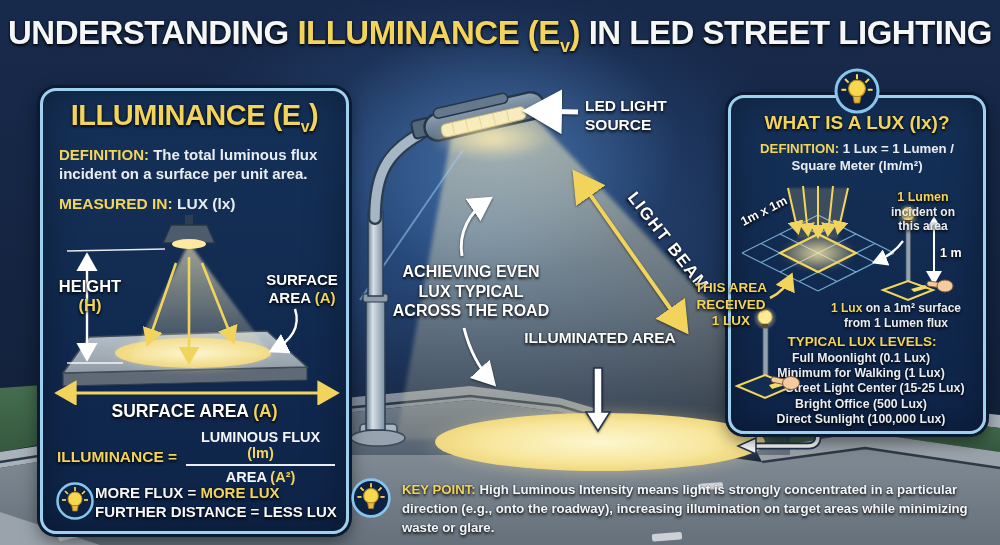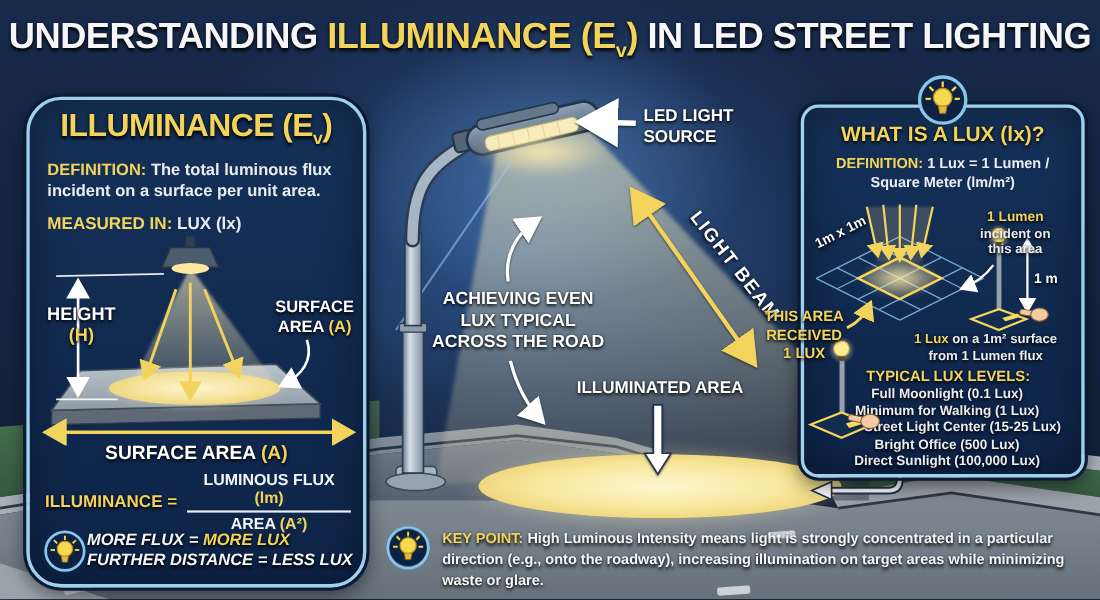--- a/index.html
+++ b/index.html
@@ -15,54 +15,54 @@
   .tshadow{text-shadow:0 2px 3px rgba(0,0,0,.85),0 0 2px rgba(0,0,0,.6);}
   .yellow{color:#F2D45C;}
   
   #title{left:0;top:14px;width:1000px;text-align:center;font-size:33px;font-weight:800;
          letter-spacing:-.5px;color:#F4F6F8;z-index:22;}
   #title .accent{color:#F2D45C;}
   #title sub{font-size:.55em;font-weight:800;}
   
   .panel{background:linear-gradient(#153158,#0e2449);border:3px solid #9FD0EE;border-radius:16px;
          box-shadow:0 0 0 3px #0c1b34,0 6px 18px rgba(0,0,0,.55),inset 0 0 40px rgba(0,0,0,.35);z-index:30;}
-  #left-panel{left:24px;top:88px;width:303px;height:440px;border-radius:32px;}
+  #left-panel{left:40px;top:88px;width:303px;height:440px;}
   #right-panel{left:728px;top:95px;width:252px;height:333px;}
   
   .lp-title{left:0;top:8px;width:100%;text-align:center;font-size:29px;font-weight:800;color:#F2D45C;letter-spacing:-.5px;}
   .lp-title sub{font-size:.55em;}
   .lp-def{left:16px;top:54px;width:274px;font-size:15px;font-weight:700;line-height:19px;color:#E9EDF2;}
   .lp-meas{left:16px;top:104px;width:274px;font-size:15.5px;font-weight:700;color:#E9EDF2;}
   .lbl{font-weight:800;color:#F2D45C;}
   .lp-height{left:12px;top:186px;width:70px;text-align:center;font-size:16.5px;font-weight:800;line-height:19px;color:#fff;}
   .lp-surface{left:216px;top:180px;width:86px;text-align:center;font-size:15px;font-weight:800;line-height:18px;color:#fff;}
   .lp-bottom{left:0;top:310px;width:100%;text-align:center;font-size:17.5px;font-weight:800;color:#fff;}
   .lp-formula{left:14px;top:338px;width:278px;display:flex;align-items:center;gap:9px;}
   .lp-formula .lhs{font-size:15.5px;font-weight:800;color:#F2D45C;white-space:nowrap;}
   .frac{text-align:center;font-size:14.5px;font-weight:800;color:#F4F6F8;flex:1;}
   .frac .num{padding-bottom:3px;border-bottom:2.5px solid #e8eef4;}
   .frac .den{padding-top:3px;}
-  .lp-notes{left:12px;top:390px;width:284px;display:flex;align-items:flex-start;gap:0;font-style:italic;}
+  .lp-notes{left:12px;top:390px;width:284px;display:flex;align-items:flex-end;gap:0;}
   .lp-notes .txt{font-size:15px;font-weight:800;line-height:19px;color:#F4F6F8;}
   
   .rp-title{left:0;top:14px;width:100%;text-align:center;font-size:19px;font-weight:800;color:#F2D45C;}
   .rp-def{left:14px;top:42px;width:224px;text-align:center;font-size:13.2px;font-weight:700;line-height:17px;color:#E9EDF2;}
   .rp-gridlabel{left:8px;top:106px;font-size:12.5px;font-weight:800;color:#fff;transform:rotate(-27deg);}
   .rp-lumen{left:148px;top:92px;width:88px;text-align:center;font-size:12px;font-weight:700;line-height:14.5px;color:#E9EDF2;}
   .rp-lumen .acc{font-size:12.5px;font-weight:800;color:#F2D45C;}
   .rp-meter{left:209px;top:148px;font-size:12.5px;font-weight:800;color:#fff;}
   .rp-surfnote{left:84px;top:203px;width:162px;text-align:center;font-size:12px;font-weight:700;line-height:15px;color:#E9EDF2;}
   .rp-levels-title{left:26px;top:236px;width:210px;text-align:center;font-size:13.5px;font-weight:800;color:#F2D45C;}
   .rp-levels{left:16px;top:253px;width:228px;text-align:center;font-size:12.3px;font-weight:700;line-height:15.2px;color:#E9EDF2;}
   
   .led-label{left:585px;top:96px;font-size:15.5px;font-weight:800;line-height:19px;color:#fff;z-index:20;}
   .beam-label{left:598px;top:232px;width:140px;text-align:center;font-size:17px;font-weight:800;
               letter-spacing:1.5px;color:#fff;transform:rotate(52deg);z-index:20;}
   .achieving{left:386px;top:262px;width:170px;text-align:center;font-size:16px;font-weight:800;line-height:19.5px;color:#fff;z-index:20;}
-  .illuminated{left:510px;top:344px;width:180px;text-align:center;font-size:15.5px;font-weight:800;color:#fff;z-index:20;}
+  .illuminated{left:510px;top:329px;width:180px;text-align:center;font-size:15.5px;font-weight:800;color:#fff;z-index:20;}
   .pool-label{left:470px;top:432px;width:260px;text-align:center;font-size:17px;font-weight:800;color:#1b2b47;z-index:20;}
   .pool-label .unit{font-weight:600;}
   .received{left:688px;top:280px;width:86px;text-align:center;font-size:13.5px;font-weight:800;line-height:16.5px;color:#F2D45C;z-index:41;}
   
   .keypoint-text{left:402px;top:480px;width:590px;font-size:13.2px;font-weight:700;line-height:1.45;color:#F4F6F8;z-index:35;}
   .bulb-wrap{z-index:36;}
   svg{display:block;}
   .arrowshadow{filter:drop-shadow(0 1px 1px rgba(0,0,0,.55));}
 </style>
 </head>

